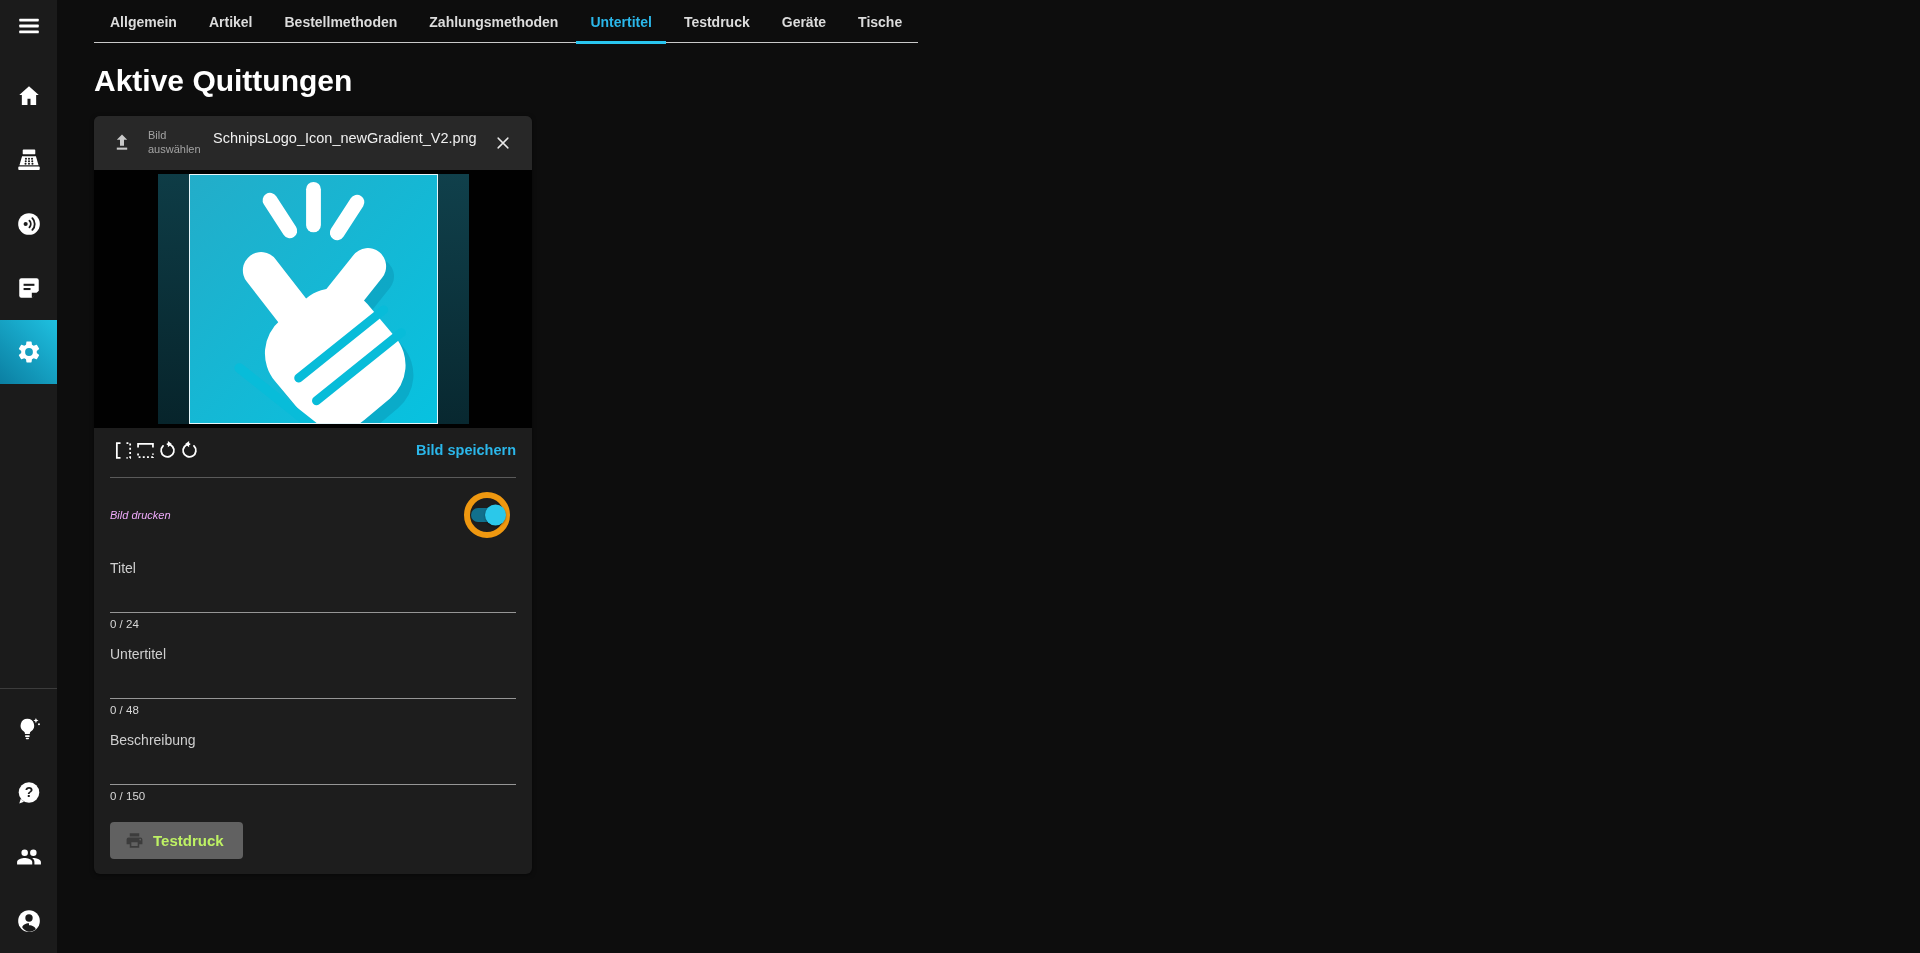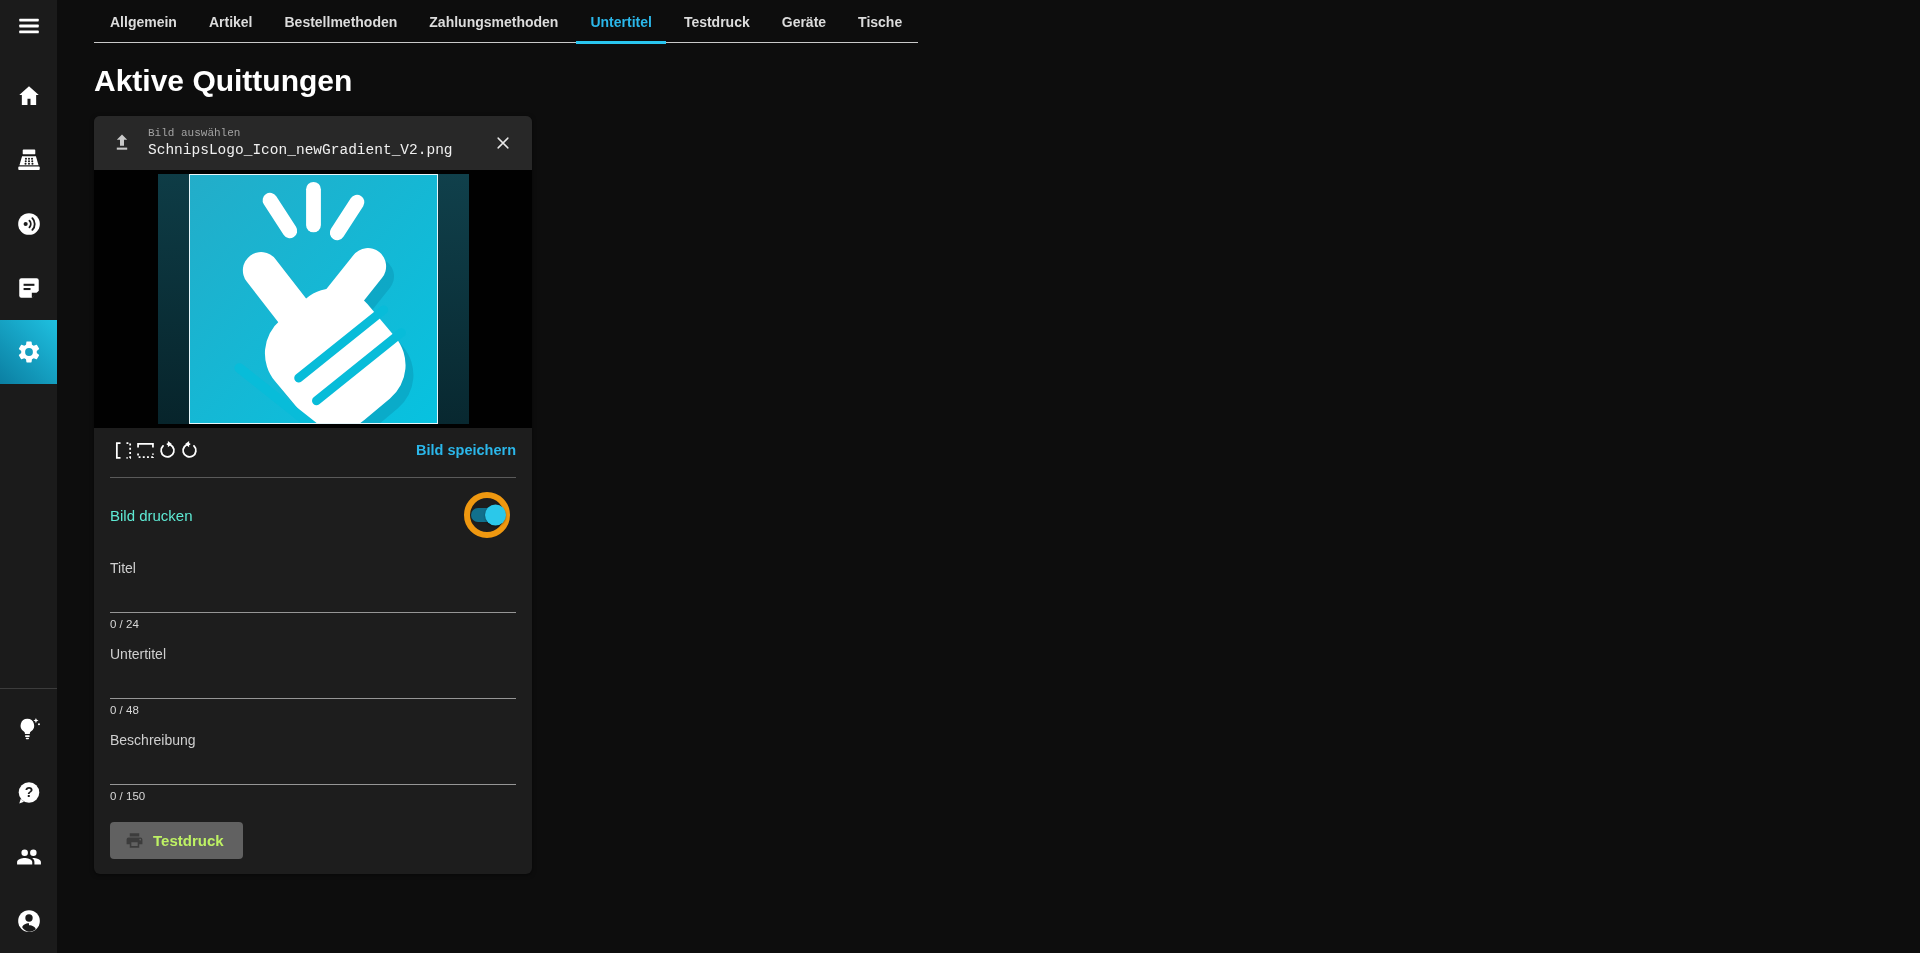--- a/index.html
+++ b/index.html
@@ -33,21 +33,21 @@
   .tab{padding:9px 16px 12px;font-size:14px;font-weight:700;color:#dcdcdc;cursor:pointer;position:relative;white-space:nowrap;}
   .tab.active{color:var(--accent);}
   .tab.active::after{content:"";position:absolute;left:2px;right:2px;bottom:-2px;height:3px;background:var(--accent-bright);}
 
   .page-title{margin:21px 0 18px 24px;font-size:30px;font-weight:600;color:#fff;}
 
   
   .card{margin-left:24px;width:438px;background:var(--card-bg);border-radius:6px;overflow:hidden;box-shadow:0 1px 4px rgba(0,0,0,.5);}
   .card-header{height:54px;background:var(--card-header-bg);display:flex;align-items:center;padding:0 16px;gap:14px;cursor:pointer;}
   .upload-icon{width:24px;height:24px;flex:0 0 auto;}
-  .uh-text{display:flex;flex-direction:column;line-height:1.25;font-family:Liberation Mono, monospace;}
+  .uh-text{display:flex;flex-direction:row;line-height:1.25;}
   .uh-label{font-size:11px;color:#a3a3a3;}
   .uh-filename{font-size:14.5px;color:#f0f0f0;}
   .close-btn{margin-left:auto;width:26px;height:26px;display:flex;align-items:center;justify-content:center;cursor:pointer;}
   .close-btn svg{width:18px;height:18px;}
 
   
   .preview{height:258px;background:#010101;display:flex;align-items:center;justify-content:center;}
   .dim-strip{width:31px;height:250px;}
   .dim-left{background:linear-gradient(180deg,#0e3c46,#07242b);}
   .dim-right{background:linear-gradient(180deg,#10404b,#082830);}
@@ -56,21 +56,21 @@
 
   
   .img-toolbar{display:flex;align-items:center;padding:11px 16px 10px 18px;}
   .tool-btn{width:22px;height:22px;display:flex;align-items:center;justify-content:center;cursor:pointer;}
   .tool-btn svg{width:21px;height:21px;}
   .save-link{margin-left:auto;font-size:14.5px;font-weight:700;color:var(--accent);cursor:pointer;}
   .card-divider{height:1px;background:#5a5a5a;margin:6px 16px 0;}
 
   
   .toggle-row{display:flex;align-items:center;padding:14px 16px 6px;}
-  .toggle-label{font-size:15px;color:#5eead4;}
+  .toggle-label{font-size:11px;color:#f0abfc;font-style:italic;}
   .toggle-wrap{margin-left:auto;margin-right:6px;width:46px;height:46px;border:6px solid var(--toggle-ring);border-radius:50%;display:flex;align-items:center;justify-content:center;cursor:pointer;}
   .toggle{width:32px;height:14px;border-radius:8px;background:var(--toggle-track);position:relative;}
   .toggle .knob{position:absolute;right:-3px;top:50%;transform:translateY(-50%);width:21px;height:21px;border-radius:50%;background:var(--toggle-knob);box-shadow:0 1px 2px rgba(0,0,0,.4);}
 
   
   .fields{padding:0 16px;}
   .field{margin-top:16px;}
   .field-label{font-size:14px;color:#cfcfcf;}
   .field-input{display:block;width:100%;background:transparent;border:none;border-bottom:1px solid #969696;height:24px;margin-top:13px;color:#fff;font-size:15px;font-family:"Liberation Sans",sans-serif;outline:none;padding:0;}
   .field-counter{text-align:left;font-size:11.5px;color:#d9d9d9;margin-top:5px;}

